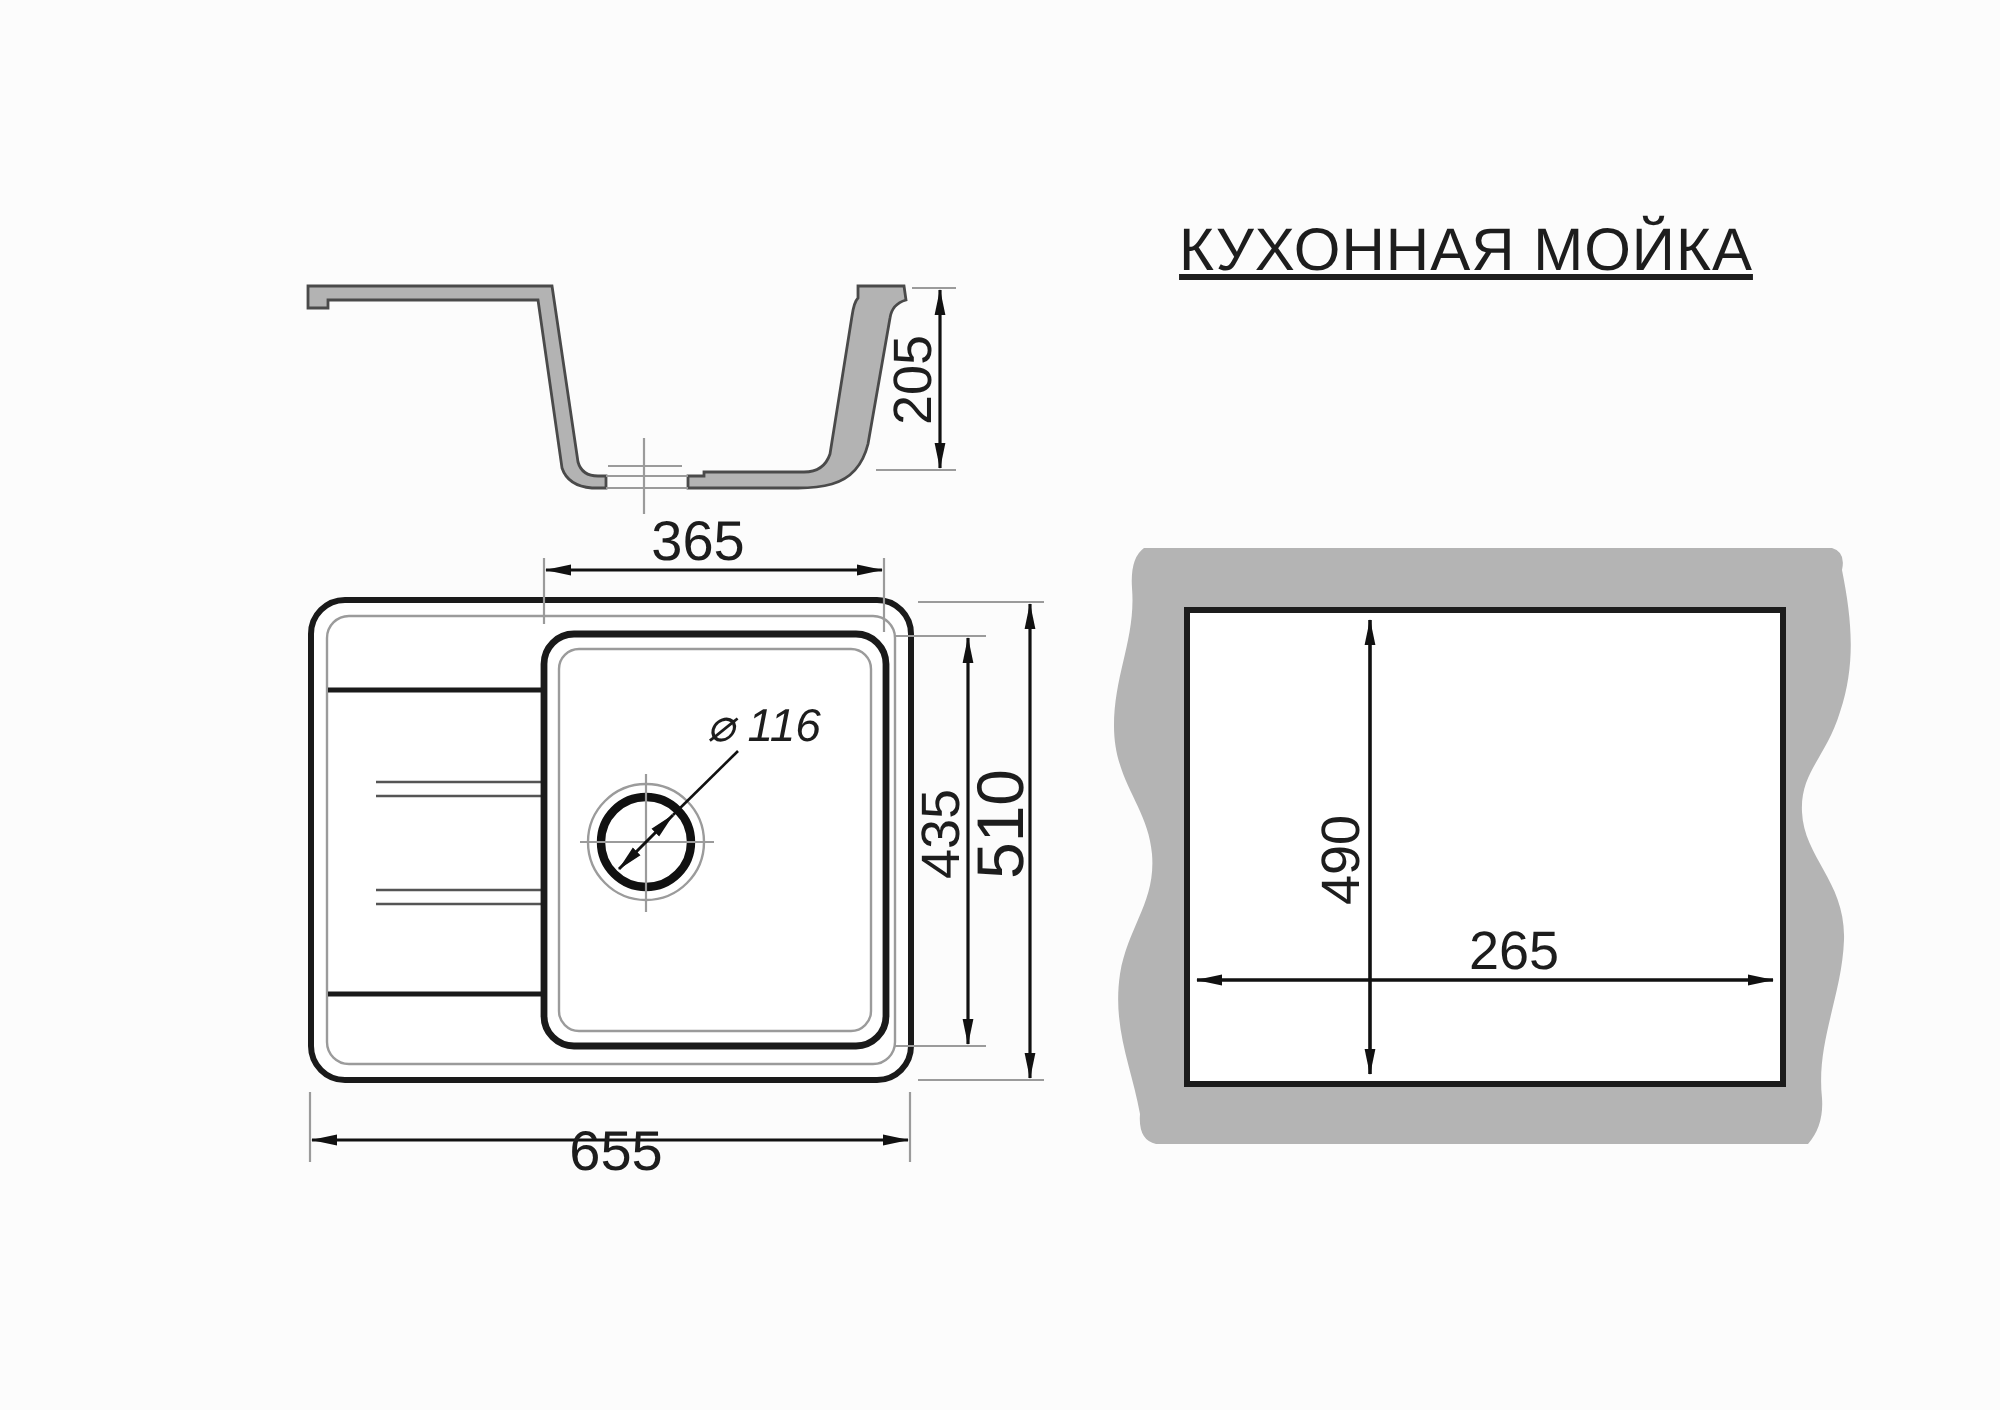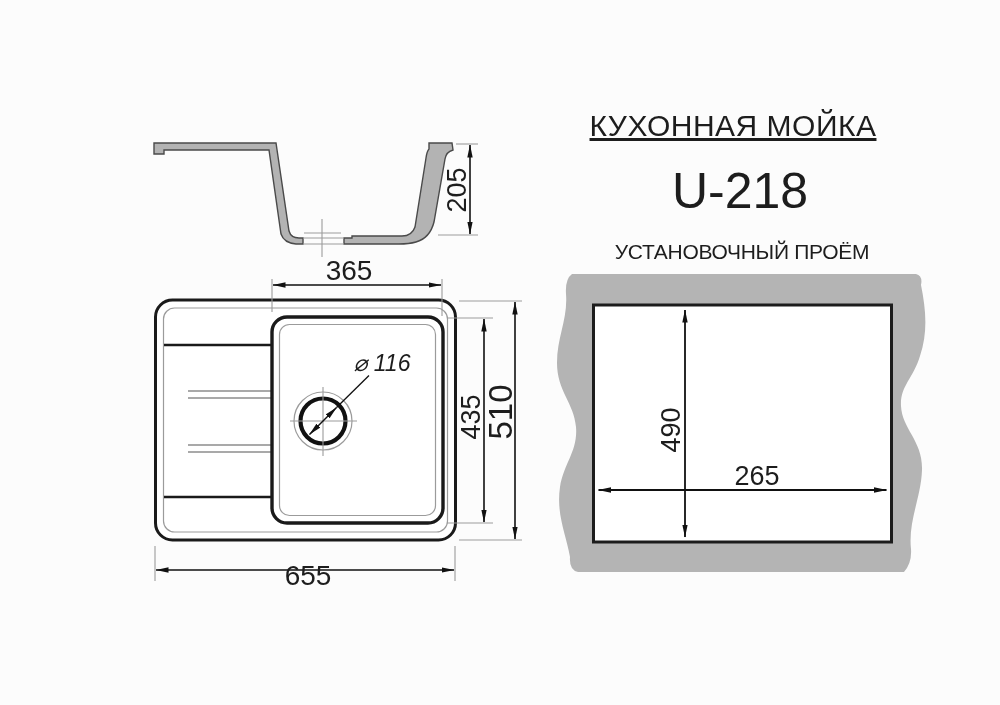--- a/index.html
+++ b/index.html
@@ -100,22 +100,20 @@
                C566,534 556,514 560,487 C564,463 578,451 576,427
                C574,403 557,391 557,363 C557,337 568,319 566,294
                Q565,279 572,274 Z" fill="#b4b4b4"></path>
       <rect x="593.5" y="305" width="298" height="237" fill="#ffffff" stroke="#1c1c1c" stroke-width="3"></rect>
       <line x1="685" y1="310" x2="685" y2="537" stroke="#111" stroke-width="1.8" marker-start="url(#arr)" marker-end="url(#arr)"></line>
       <line x1="598.5" y1="490" x2="886.5" y2="490" stroke="#111" stroke-width="1.8" marker-start="url(#arr)" marker-end="url(#arr)"></line>
     </g>
   </svg>
 
   <div class="txt title" style="left:733px;top:126px;text-decoration:underline;">КУХОННАЯ МОЙКА</div>
-  <div class="txt model" style="left:740px;top:191px;">U-218</div>
-  <div class="txt subtitle" style="left:742px;top:251px;">УСТАНОВОЧНЫЙ ПРОЁМ</div>
 
   <div class="txt dim rot" style="left:457px;top:190px;">205</div>
 
   <div class="txt dim-365" style="left:349px;top:271px;">365</div>
   <div class="txt dia" style="left:382px;top:363px;">⌀ 116</div>
   <div class="txt dim rot" style="left:471px;top:417px;">435</div>
   <div class="txt dim-510 rot" style="left:500px;top:412px;">510</div>
   <div class="txt dim-655" style="left:308px;top:576px;">655</div>
 
   <div class="txt dim rot" style="left:671px;top:430px;">490</div>

